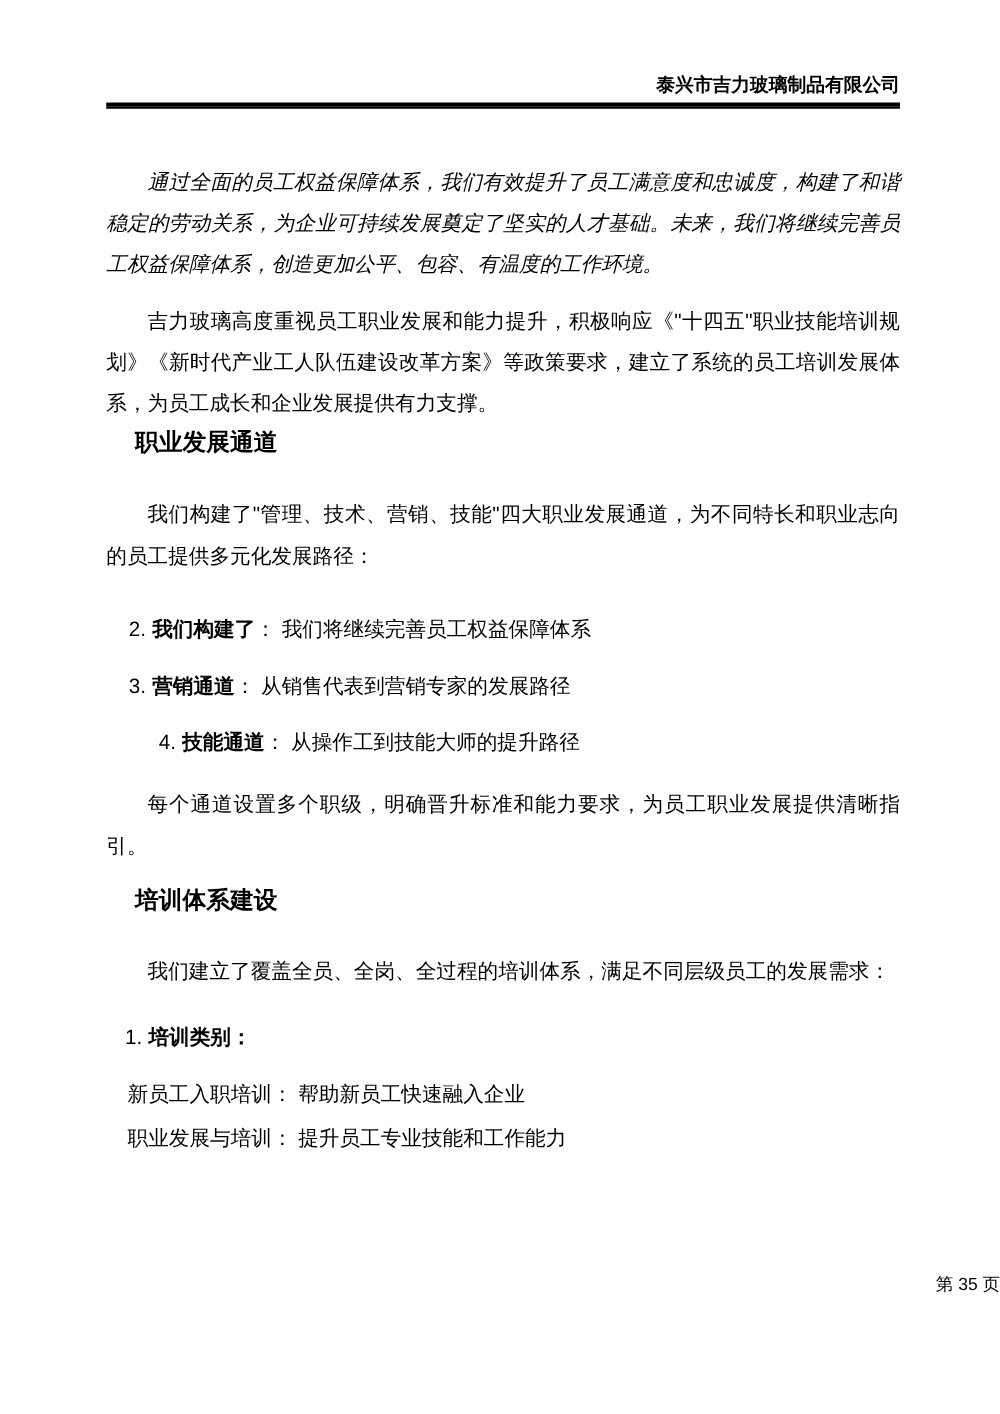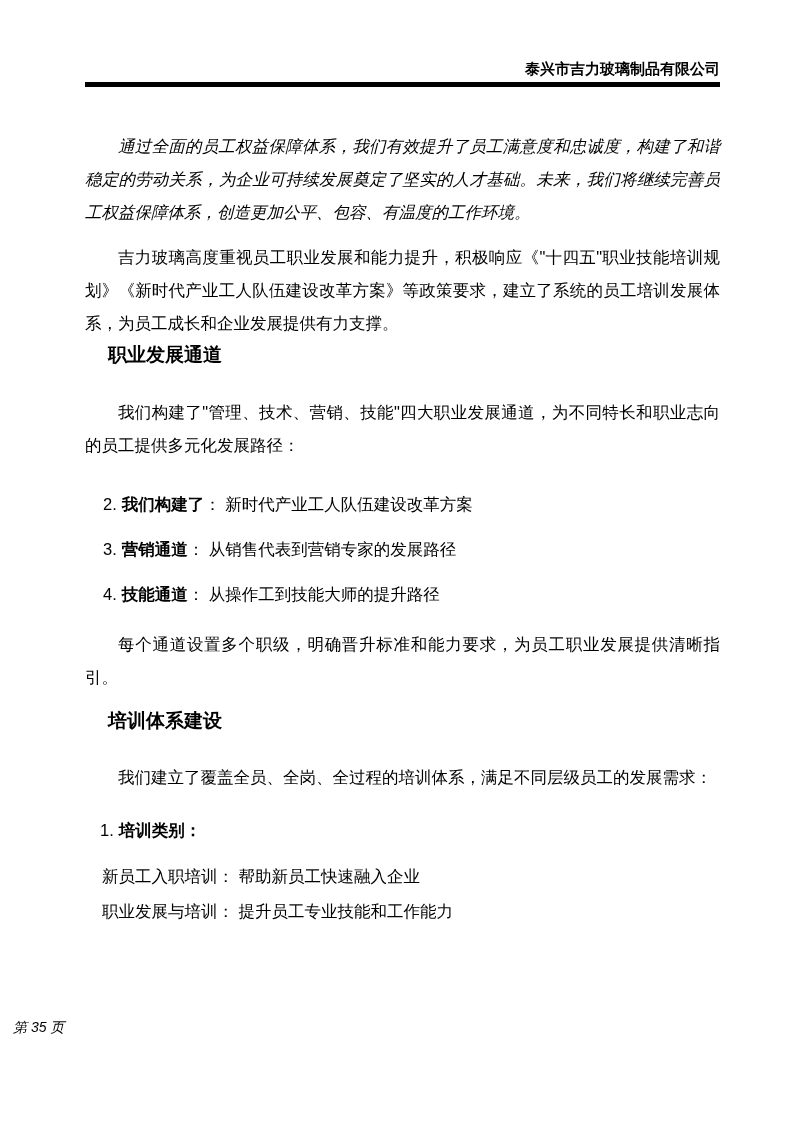--- a/index.html
+++ b/index.html
@@ -59,21 +59,21 @@
   .channel-list {
     list-style: none;
     margin: 32px 0 0 18px;
     padding: 0;
   }
   .channel-list li {
     font-size: 16.5px;
     line-height: 21px;
     margin-bottom: 24px;
   }
-  .channel-list li:last-child { margin-bottom: 0; }
+  .channel-list li:last-child { margin-bottom: 0; margin-left: 24px; }
   .channel-num { margin-right: 5px; }
   .channel-label { font-weight: bold; }
 
   .p-career-summary { margin-top: 23px; }
   .h-training { margin-top: 16px; }
   .p-training-intro { margin-top: 29px; }
 
   .training-item-line {
     font-size: 16.5px;
     line-height: 20px;
@@ -86,24 +86,23 @@
     font-size: 16.5px;
     line-height: 20px;
     margin: 15px 0 0 17px;
   }
   .category-first { margin-top: 26px; }
 
   .page-footer {
     position: absolute;
     left: 13px; right: 0;
     top: 1018px;
-    text-align: left;
+    text-align: right;
     font-size: 14px;
     line-height: 18px;
-    font-style: italic;
   }
 </style>
 </head>
 <body>
 
 <div class="page">
 
   <div class="page-header">
     <div class="company">泰兴市吉力玻璃制品有限公司</div>
     <div class="header-rule"></div>
@@ -114,21 +113,21 @@
 
   <p class="body-para indent p-section-intro">吉力玻璃高度重视员工职业发展和能力提升，积极响应《"十四五"职业技能培训规划》《新时代产业工人队伍建设改革方案》等政策要求，建立了系统的员工培训发展体系，为员工成长和企业发展提供有力支撑。</p>
 
   <h3 class="sub-heading h-career">职业发展通道</h3>
 
   <p class="body-para indent p-career-intro">我们构建了"管理、技术、营销、技能"四大职业发展通道，为不同特长和职业志向的员工提供多元化发展路径：</p>
 
   <ol class="channel-list">
 
     <li>
-      <span class="channel-num">2.</span><span class="channel-label">我们构建了</span><span class="channel-desc">： 新时代产业工人队伍建设改革方案</span>
+      <span class="channel-num">2.</span><span class="channel-label">我们构建了</span><span class="channel-desc">： 我们将继续完善员工权益保障体系</span>
     </li>
 
     <li>
       <span class="channel-num">3.</span><span class="channel-label">营销通道</span><span class="channel-desc">： 从销售代表到营销专家的发展路径</span>
     </li>
 
     <li>
       <span class="channel-num">4.</span><span class="channel-label">技能通道</span><span class="channel-desc">： 从操作工到技能大师的提升路径</span>
     </li>
   </ol>

